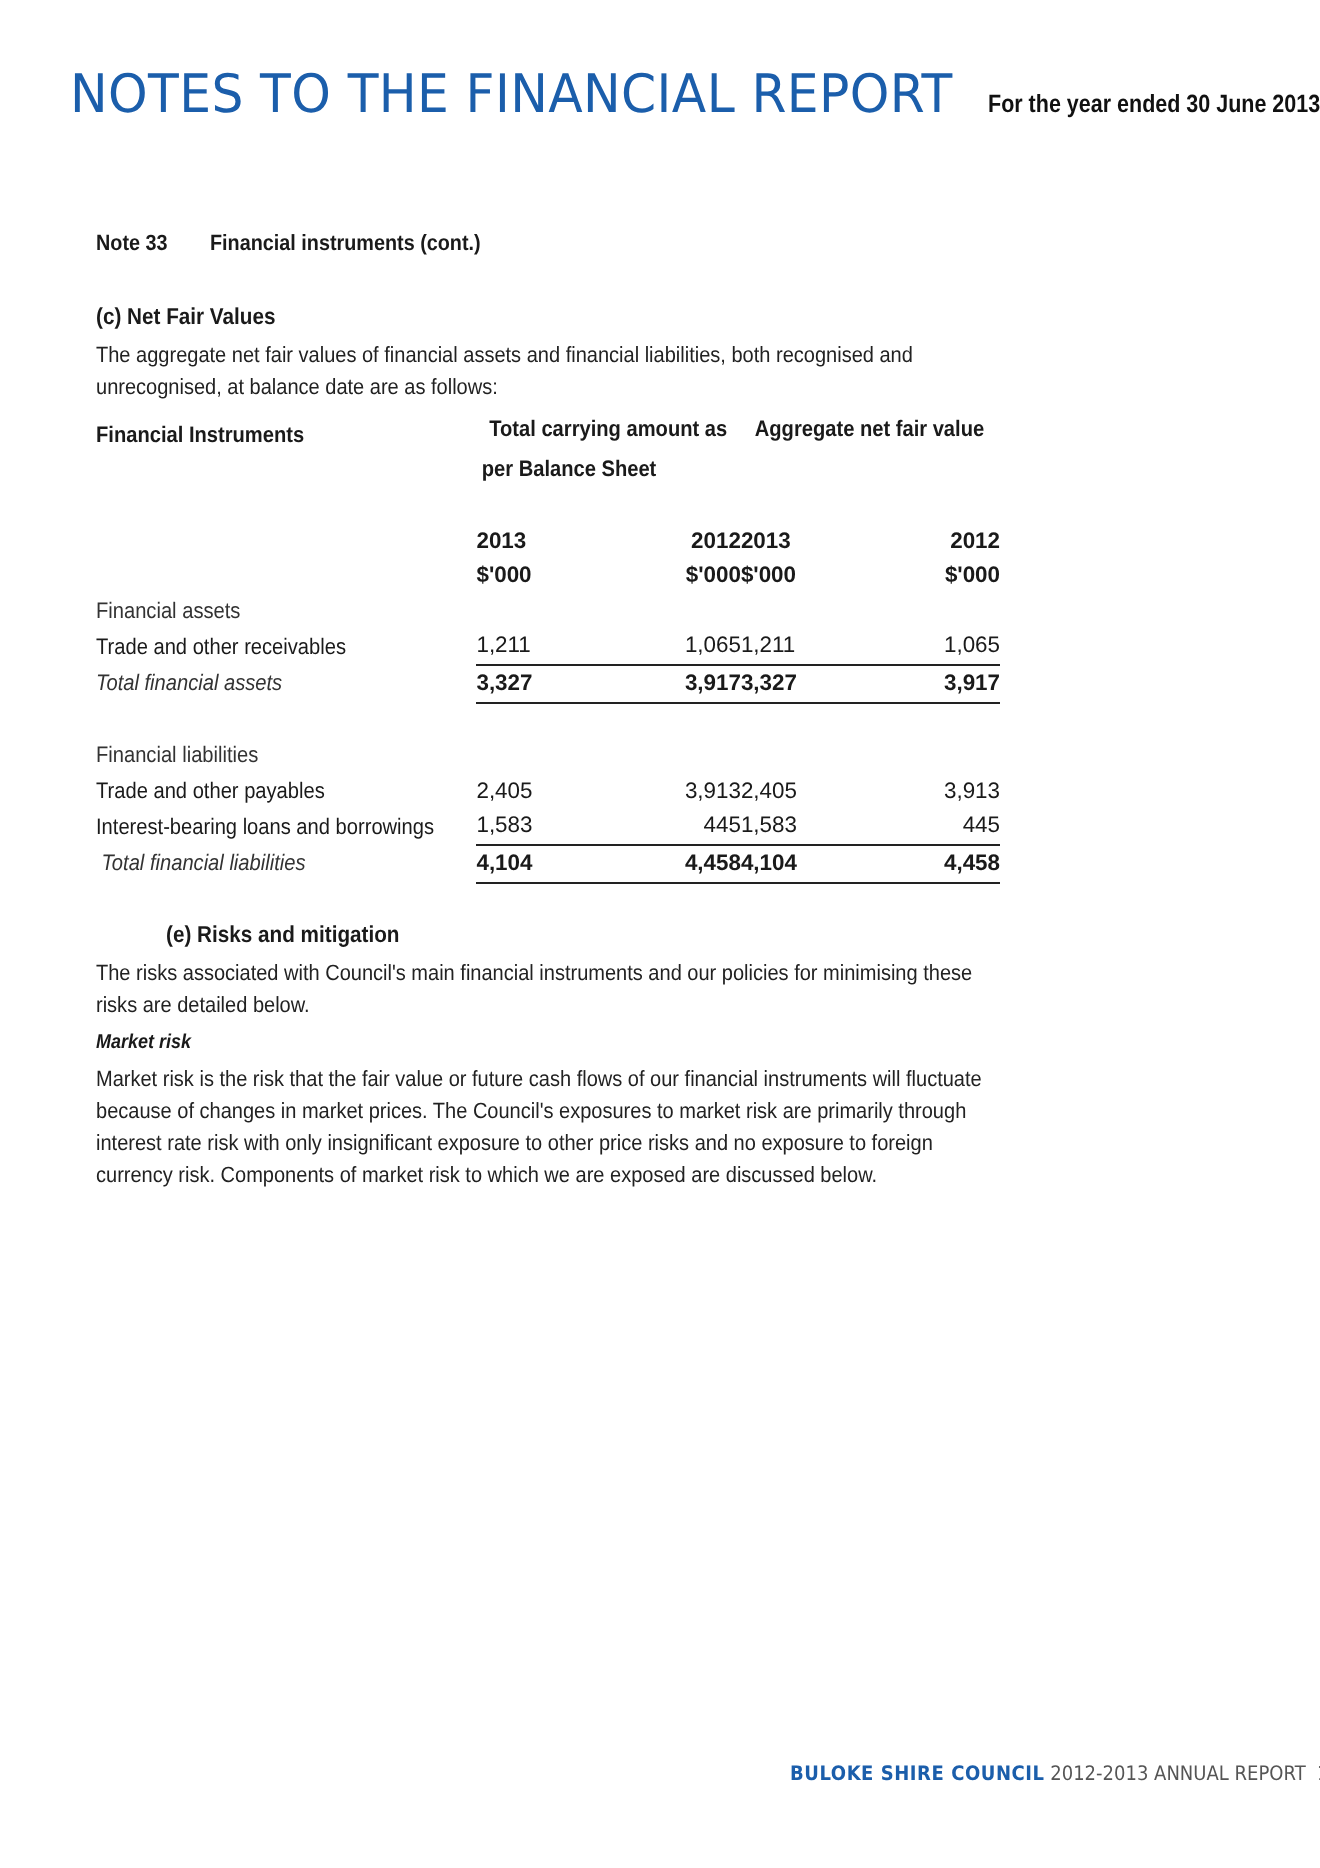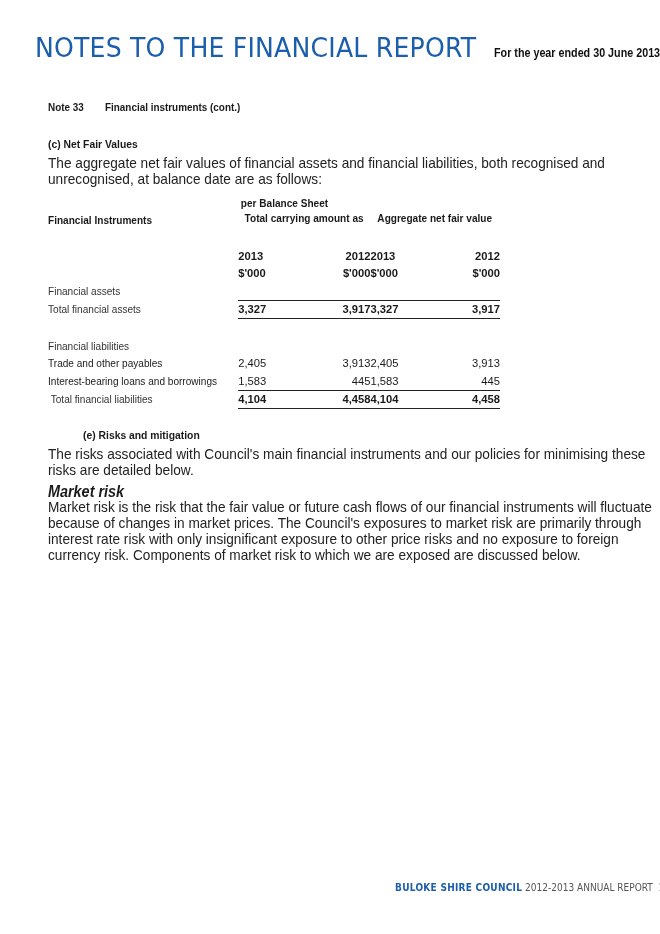--- a/index.html
+++ b/index.html
@@ -1,41 +1,41 @@
 <!DOCTYPE html>
 <html><head>
   <meta charset="utf-8">
   <style>
     html, body { margin: 0; padding: 0; background: #ffffff; }
     body { width: 660px; height: 934px; position: relative; overflow: hidden; color: #1a1a1a; font-family: "Liberation Sans", sans-serif; }
     .header { position: absolute; left: 35px; top: 32px; display: flex; align-items: baseline; white-space: nowrap; }
     .title { font-family: "DejaVu Sans", sans-serif; font-size: 26.5px; color: #1b5eab; letter-spacing: 0.2px; font-weight: normal; transform: scaleX(0.95); transform-origin: left bottom; }
     .subtitle { font-family: "Liberation Sans", sans-serif; font-size: 12.5px; font-weight: bold; color: #111; margin-left: -6px; transform: scaleX(0.86); transform-origin: left bottom; }
-    .content { position: absolute; left: 48px; top: 101px; width: 530px; font-size: 11.5px; }
+    .content { position: absolute; left: 48px; top: 116px; width: 530px; font-size: 11.5px; }
     .narrow { display: inline-block; transform: scaleX(0.9); transform-origin: left center; white-space: nowrap; }
     .note-line { font-weight: bold; font-size: 11px; height: 16px; display: flex; }
     .note-num { width: 57px; }
     .sec-head { font-weight: bold; font-size: 11.5px; margin-top: 21px; height: 17px; }
-    .para { font-size: 15px; line-height: 16px; color: #222; }
+    .para { font-size: 11px; line-height: 16px; color: #222; }
     .para .ln { display: block; white-space: nowrap; transform: scaleX(0.91); transform-origin: left center; }
     table.fin { border-collapse: collapse; margin-top: 7px; width: 452px; font-size: 11.2px; }
     table.fin td { padding: 0; height: 17.6px; vertical-align: middle; white-space: nowrap; }
     td.lab { width: 193px; }
     td.num { text-align: right; }
     td.c1 { width: 50px; text-align: left; padding-left: 0; }
     td.c2 { width: 68px; }
     td.c3 { width: 54px; text-align: left; padding-left: 10px; }
     td.c4 { width: 78px; }
     .hdr-row td { font-weight: bold; }
     .italic td.lab { color: #333; }
     .bold-num { font-weight: bold; }
     tr.totalrow td.num { border-top: 1.2px solid #222; border-bottom: 1.2px solid #222; }
-    tr.totalrow td.lab { color: #333; margin-left: 21px; }
+    tr.totalrow td.lab { font-style: italic; color: #333; margin-left: 21px; }
     .gapTop td { height: 10px; }
-    .sub-head { font-weight: bold; font-style: italic; margin-top: 5px; height: 16px; font-size: 16px; }
+    .sub-head { font-weight: bold; font-style: italic; margin-top: 5px; height: 16px; font-size: 10px; }
     .footer { position: absolute; left: 395px; top: 882px; font-size: 10px; white-space: nowrap; font-family: "DejaVu Sans", sans-serif; transform: scaleX(0.9); transform-origin: left center; color: #555; }
     .footer .org { color: #1b5eab; font-weight: bold; letter-spacing: 0.3px; }
   </style>
 </head>
 <body>
 
 <div class="header">
   <span class="title">NOTES TO THE FINANCIAL REPORT</span>
   <span class="subtitle">For the year ended 30 June 2013</span>
 </div>
@@ -48,32 +48,32 @@
 
   <div class="sec-head"><span class="narrow">(c) Net Fair Values</span></div>
   <div class="para">
     <span class="ln">The aggregate net fair values of financial assets and financial liabilities, both recognised and</span>
     <span class="ln">unrecognised, at balance date are as follows:</span>
   </div>
 
   <table class="fin">
     <tbody>
         <tr class="hdr-row">
-      <td class="lab"></td>
-      <td colspan="2" style="text-align:center;"><span class="narrow" style="transform-origin:center; margin-left:-40px;">per Balance Sheet</span></td>
-      <td colspan="2"></td>
-    </tr>
-    <tr class="hdr-row">
       <td class="lab"><span class="narrow">Financial Instruments</span></td>
       <td colspan="2" style="text-align:center; vertical-align:top;">
         <span class="narrow" style="transform-origin:center">Total carrying amount as</span>
       </td>
       <td colspan="2" style="text-align:center; vertical-align:top;">
         <span class="narrow" style="transform-origin:center">Aggregate net fair value</span>
       </td>
+    </tr>
+    <tr class="hdr-row">
+      <td class="lab"></td>
+      <td colspan="2" style="text-align:center;"><span class="narrow" style="transform-origin:center; margin-left:-40px;">per Balance Sheet</span></td>
+      <td colspan="2"></td>
     </tr>
     <tr class="gapTop">
           <td colspan="5"></td>
         </tr>
     <tr class="hdr-row">
       <td class="lab"></td>
       <td class="num c1">2013</td>
       <td class="num c2">2012</td>
       <td class="num c3">2013</td>
       <td class="num c4">2012</td>
@@ -81,20 +81,27 @@
     <tr class="hdr-row">
       <td class="lab"></td>
       <td class="num c1">$'000</td>
       <td class="num c2">$'000</td>
       <td class="num c3">$'000</td>
       <td class="num c4">$'000</td>
     </tr>
 
     <tr class="italic">
       <td class="lab" colspan="5"><span class="narrow">Financial assets</span></td>
+    </tr>
+    <tr>
+      <td class="lab"><span class="narrow">Trade and other receivables</span></td>
+      <td class="num c1">1,211</td>
+      <td class="num c2">1,065</td>
+      <td class="num c3">1,211</td>
+      <td class="num c4">1,065</td>
     </tr>
     <tr class="totalrow">
       <td class="lab"><span class="narrow">Total financial assets</span></td>
       <td class="num c1 bold-num">3,327</td>
       <td class="num c2 bold-num">3,917</td>
       <td class="num c3 bold-num">3,327</td>
       <td class="num c4 bold-num">3,917</td>
     </tr>
     <tr class="gapTop">
           <td colspan="5"></td>

